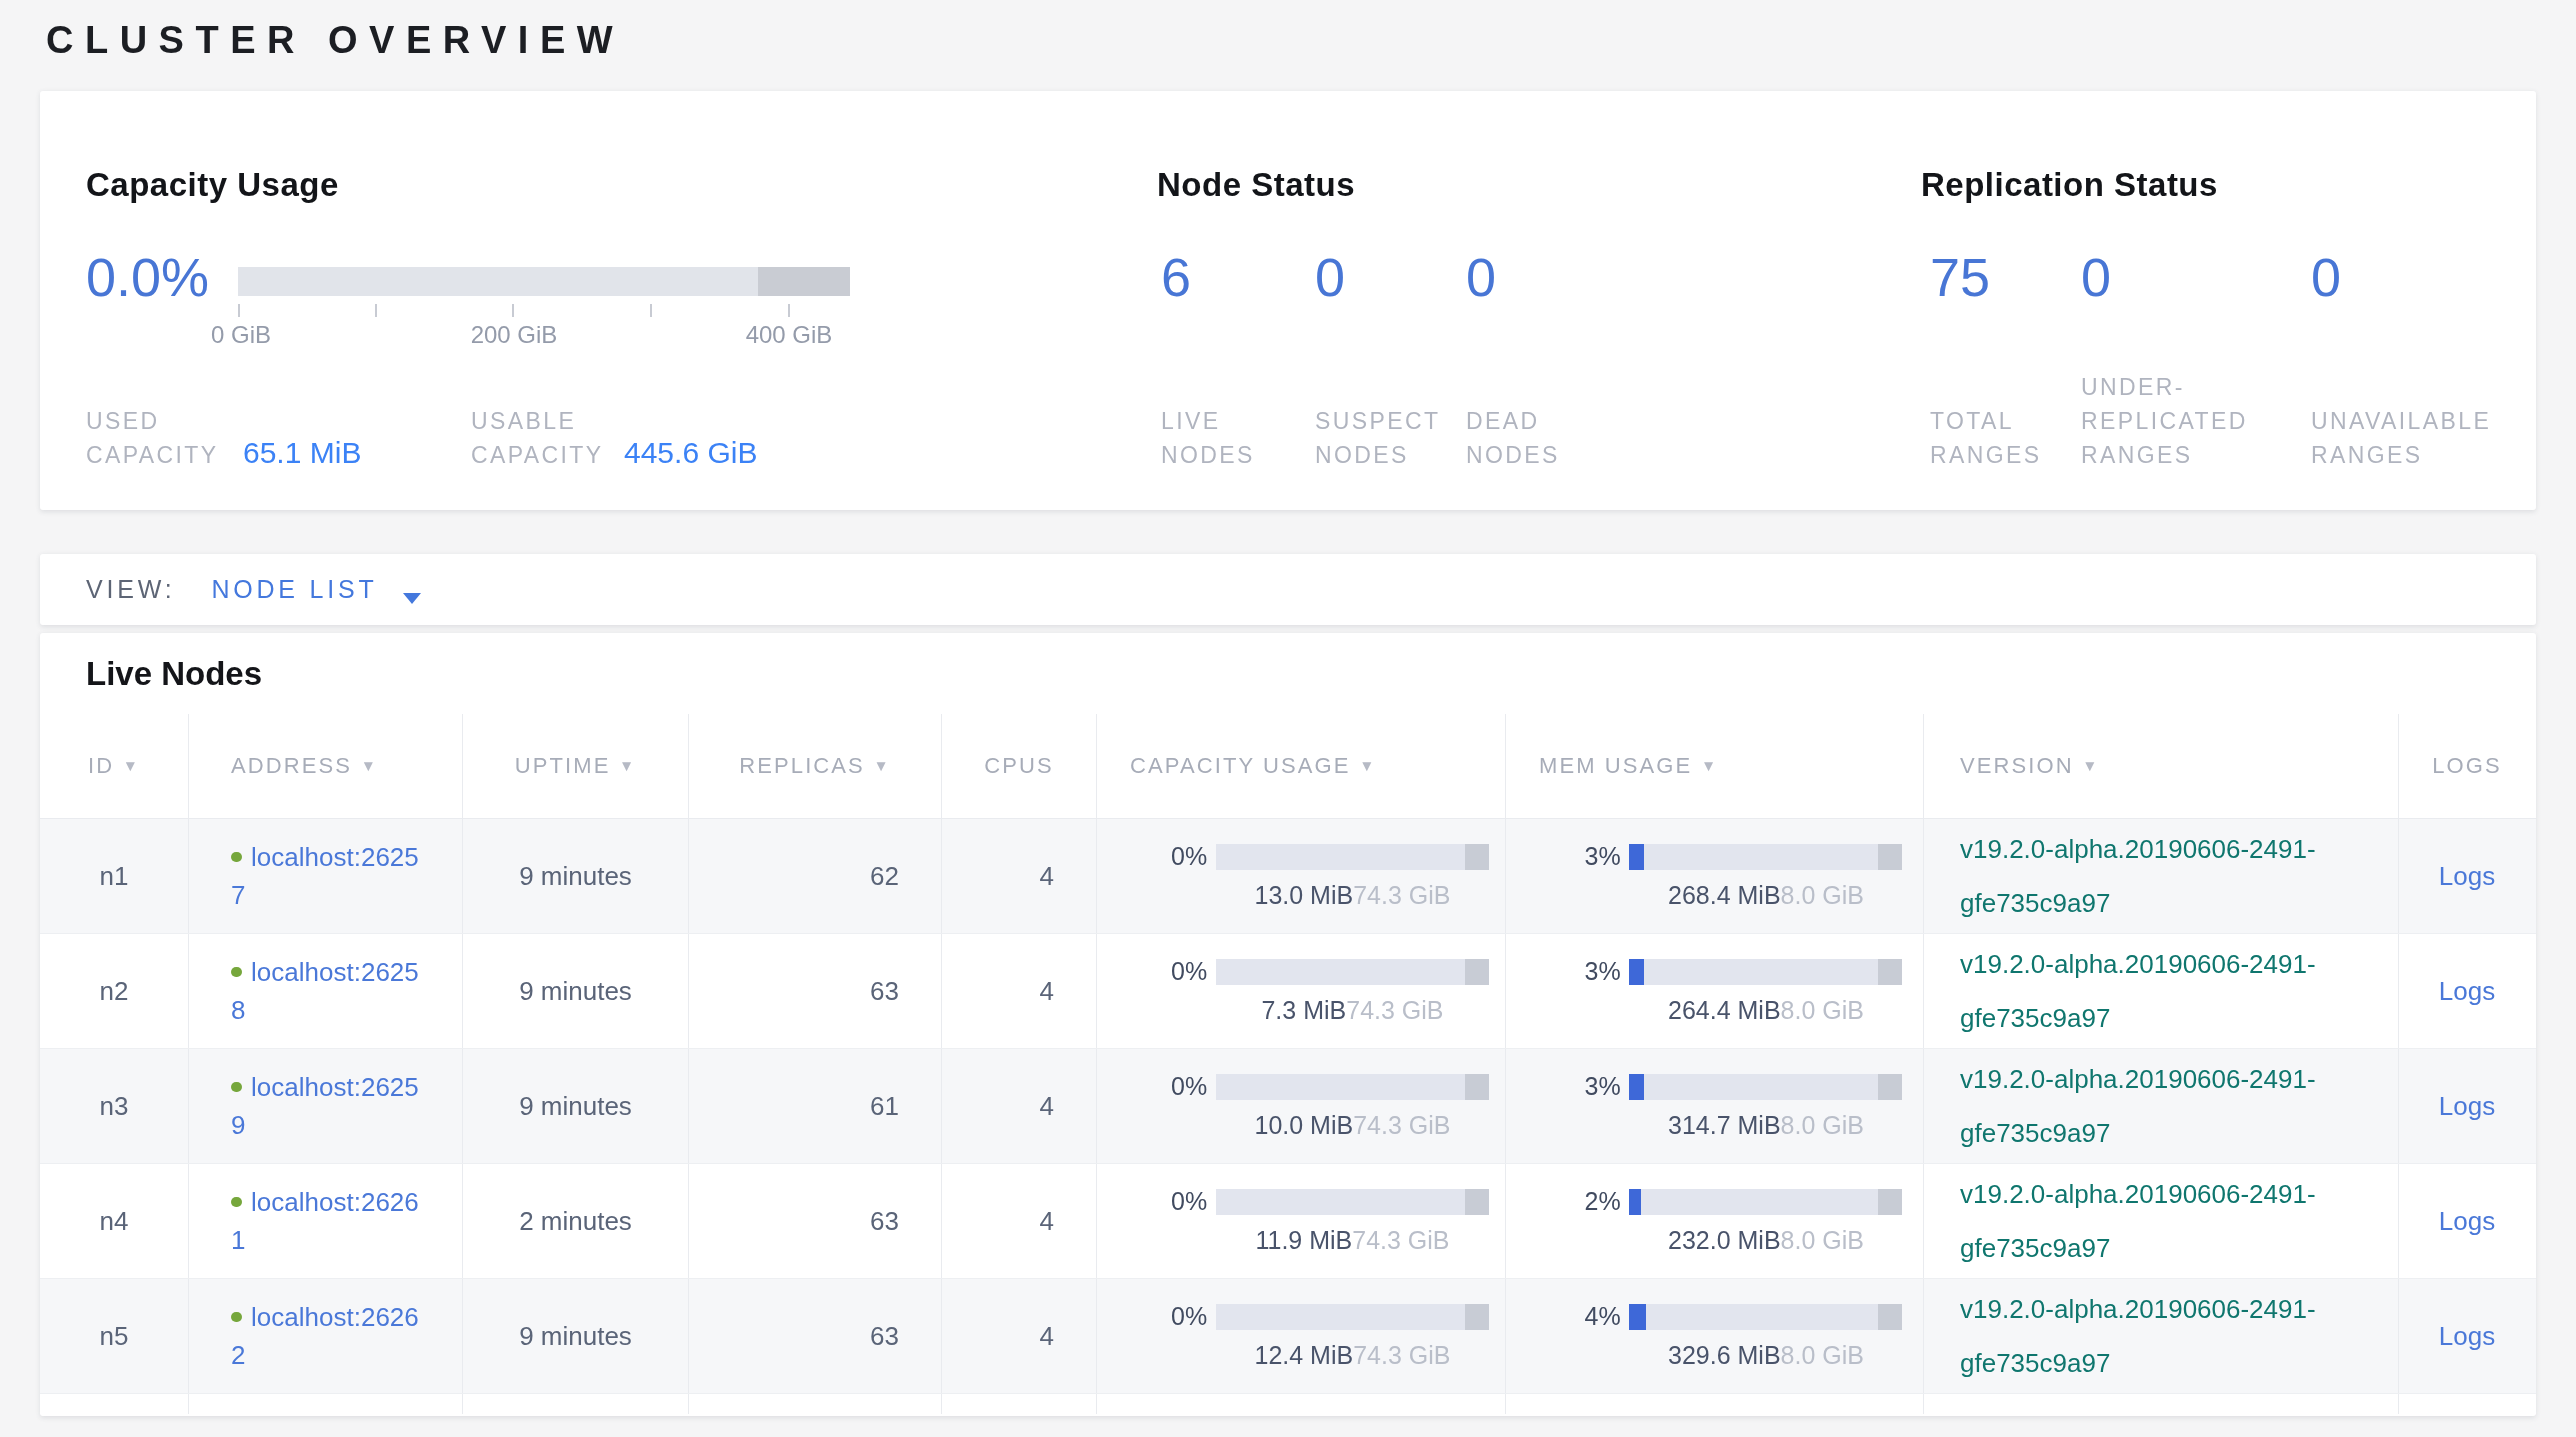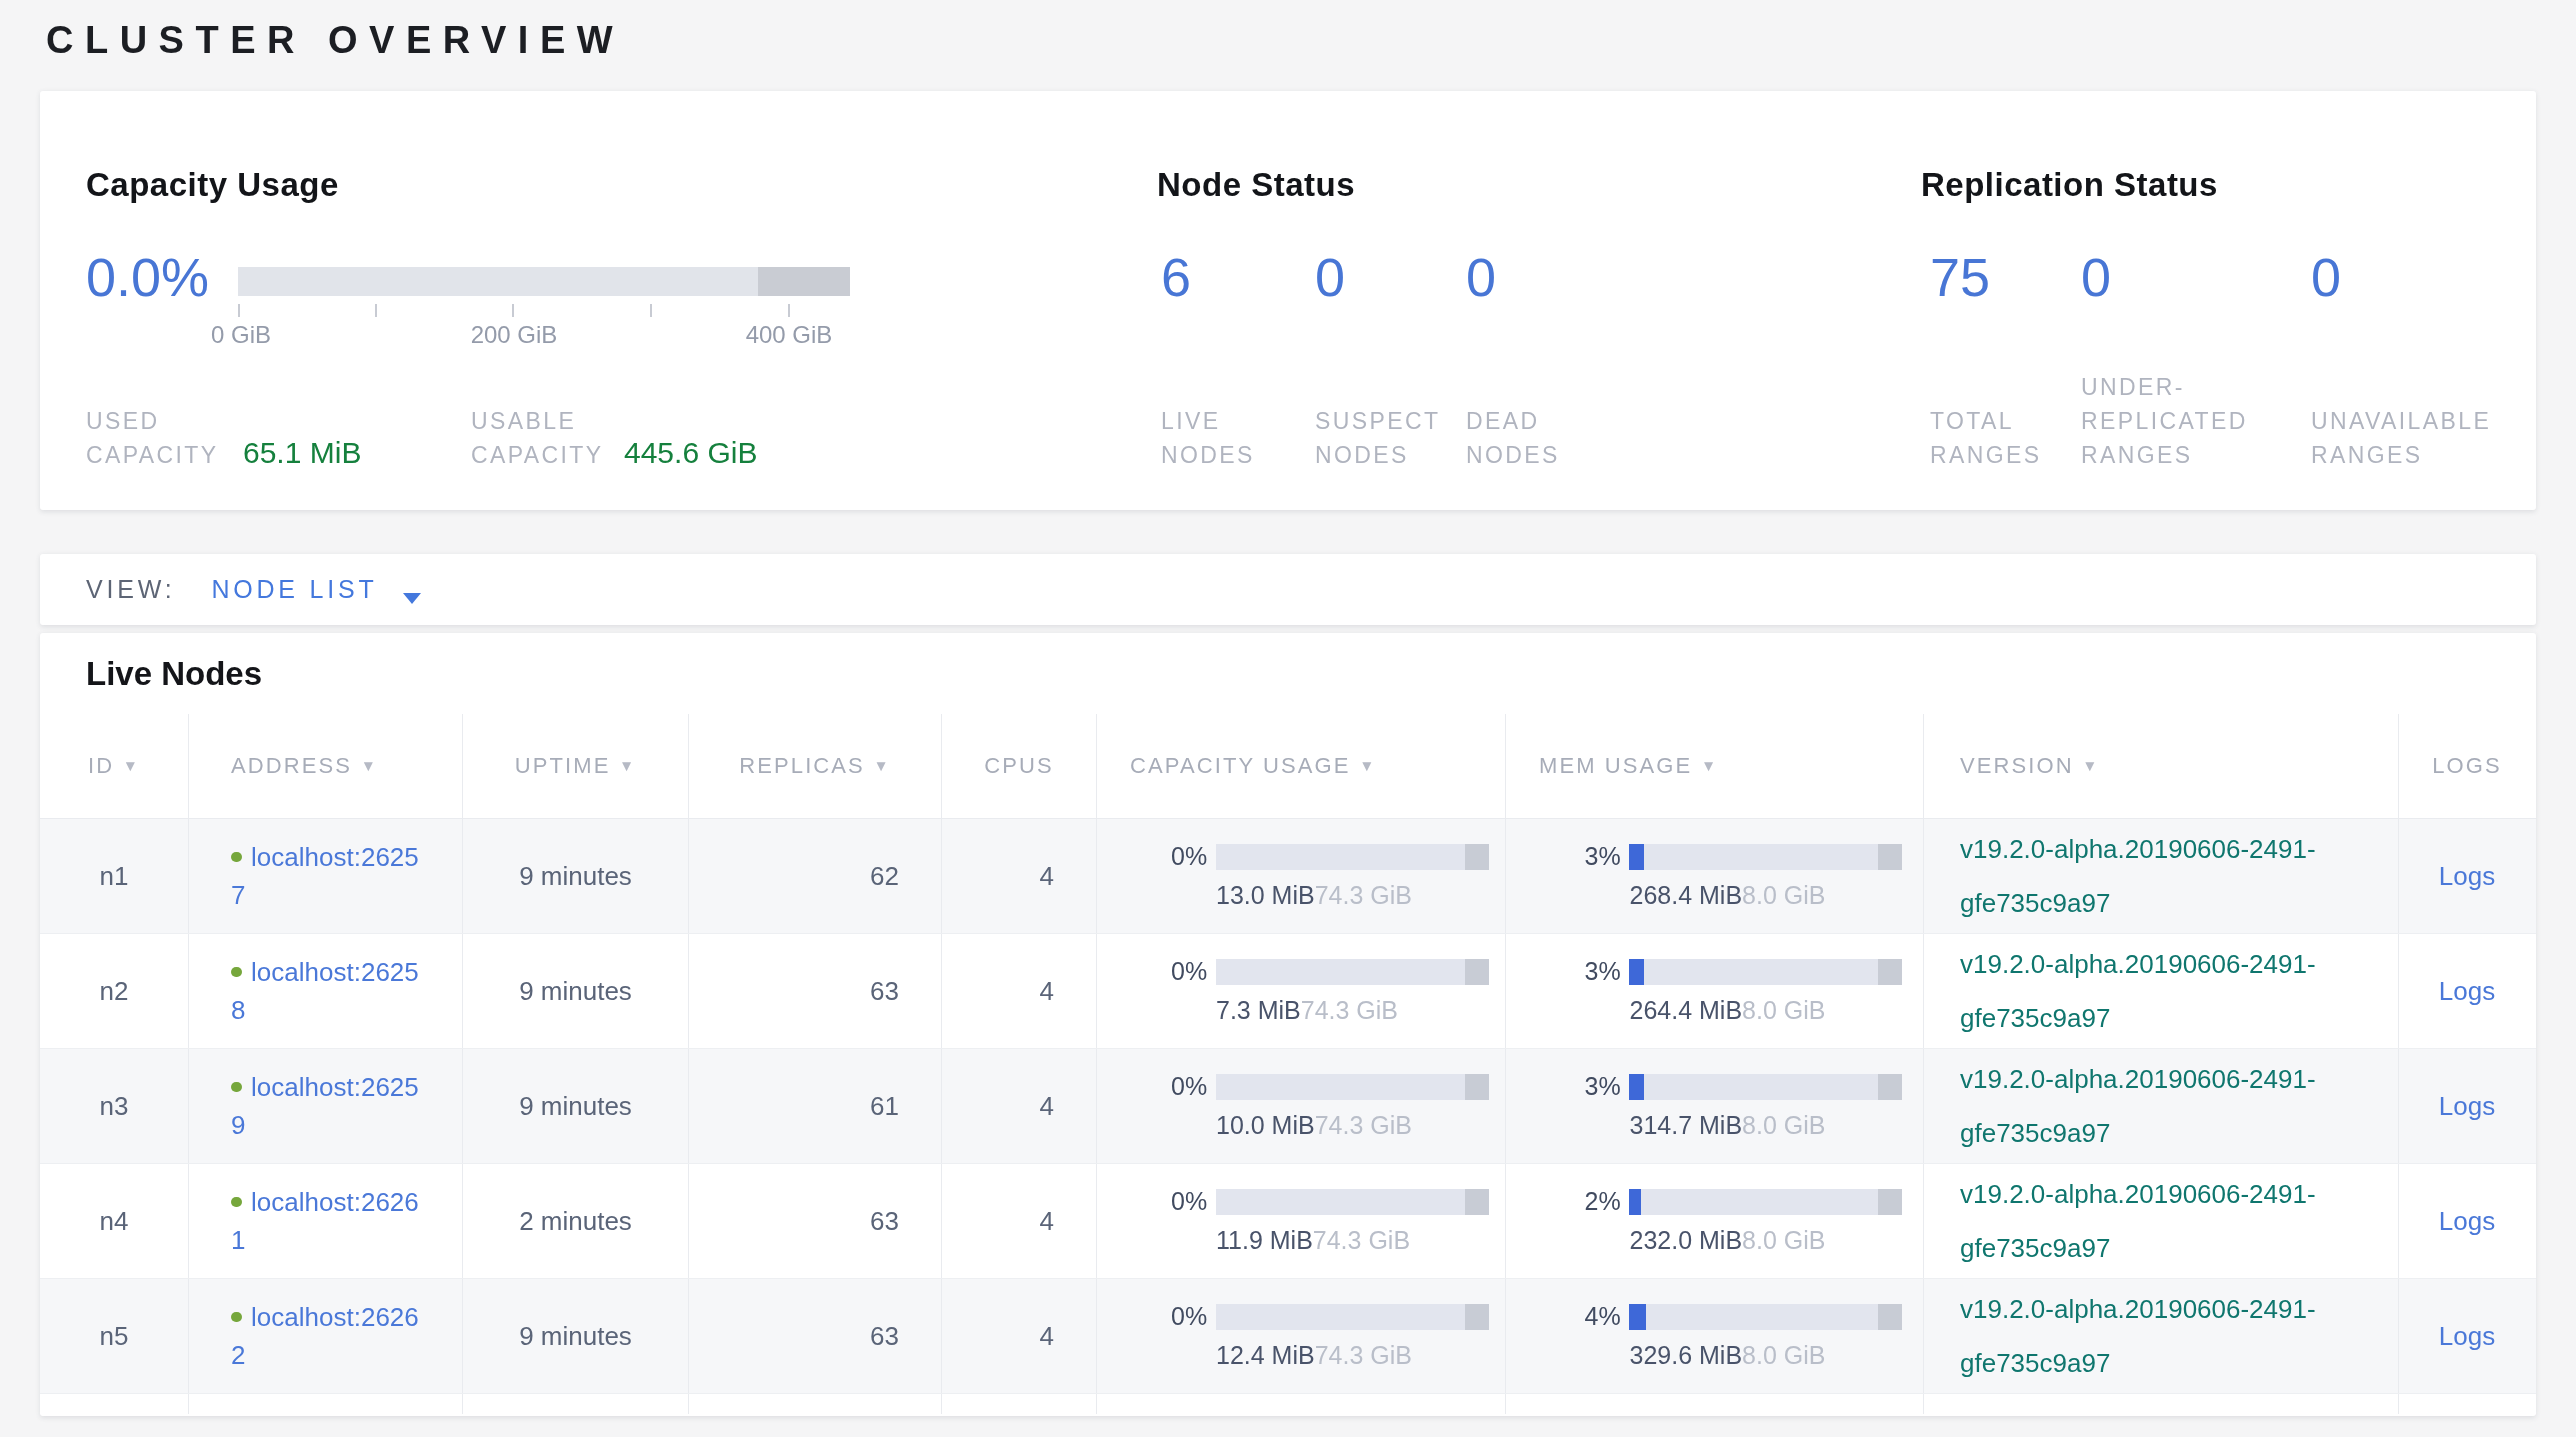--- a/index.html
+++ b/index.html
@@ -21,21 +21,21 @@
   .h-cap{left:46px}.h-node{left:1117px}.h-repl{left:1881px}
   .sum-num{position:absolute;top:159px;font-size:54px;line-height:54px;color:#4876d5;}
   .cap-pct{left:46px;text-align:center;}
   .pos-n1{left:1121px}.pos-n2{left:1275px}.pos-n3{left:1426px}
   .pos-r1{left:1890px}.pos-r2{left:2041px}.pos-r3{left:2271px}
   .sum-label{position:absolute;bottom:38px;font-size:23px;line-height:34px;
     letter-spacing:2.4px;color:#b0b4bf;}
   .lab-used{left:46px;width:168px}.lab-usable{left:431px;width:177px}
   .lab-n1{left:1121px;width:139px}.lab-n2{left:1275px;width:158px}.lab-n3{left:1426px;width:139px}
   .lab-r1{left:1890px;width:149px}.lab-r2{left:2041px;width:196px}.lab-r3{left:2271px;width:219px}
-  .sum-val{position:absolute;bottom:40px;font-size:30px;color:#15803d;}
+  .sum-val{position:absolute;bottom:40px;font-size:30px;color:#3b82f6;}
   .val-used{left:203px}.val-usable{left:584px}
   .cap-bar{position:absolute;left:198px;top:176px;width:612px;height:29px;background:#e1e4ea;}
   .cap-bar .endseg{position:absolute;right:0;top:0;width:92px;height:29px;background:#c9ccd3;}
   .tick{position:absolute;top:213px;width:1.9px;height:12.5px;background:#c8cbd3;}
   .t0{left:198px}.t1{left:335px}.t2{left:472px}.t3{left:610px}.t4{left:748px}
   .tick-label{position:absolute;top:230px;transform:translateX(-50%);font-size:24px;color:#949baa;}
   .tl0{left:201px}.tl1{left:474px}.tl2{left:749px}
   
   .view-strip{left:40px;top:554px;width:2496px;height:71px;display:flex;align-items:center;padding-left:46px;box-sizing:border-box;}
   .view-label{font-size:25px;letter-spacing:3.8px;color:#5d6575;}
@@ -69,21 +69,21 @@
   .addr-wrap{width:188px;line-height:38px;word-break:break-all;}
   .dot{display:inline-block;width:10.5px;height:10.5px;border-radius:50%;background:#76a73c;
     margin-right:9.6px;vertical-align:middle;position:relative;top:-1.9px;}
   a.addr-link,a.logs-link{color:#4a78d8;text-decoration:none;}
   .c-usage{flex-direction:column;justify-content:center;align-items:flex-start;padding-left:33px;}
   .bar-row{display:flex;align-items:center;}
   .pct{width:61px;text-align:right;padding-right:8.6px;font-size:25px;color:#414b60;flex:none;}
   .minibar{position:relative;width:273px;height:26px;background:#e2e5ee;flex:none;}
   .minibar .fill{position:absolute;left:0;top:0;height:26px;background:#3e68d8;}
   .minibar .endseg{position:absolute;right:0;top:0;width:24px;height:26px;background:#c8ccd5;}
-  .bar-vals{display:flex;justify-content:flex-start;width:273px;margin:9.6px 0 0 70px;}
+  .bar-vals{display:flex;justify-content:center;width:273px;margin:9.6px 0 0 70px;}
   .bar-vals .used{font-size:25px;color:#49536a;}
   .bar-vals .total{font-size:25px;color:#b9bec9;}
   .c-version{padding-left:36px;}
   .version-text{width:395px;line-height:54px;color:#0f766e;}
 </style>
 </head>
 <body>
 
 <div class="page-title">CLUSTER OVERVIEW</div>
 

